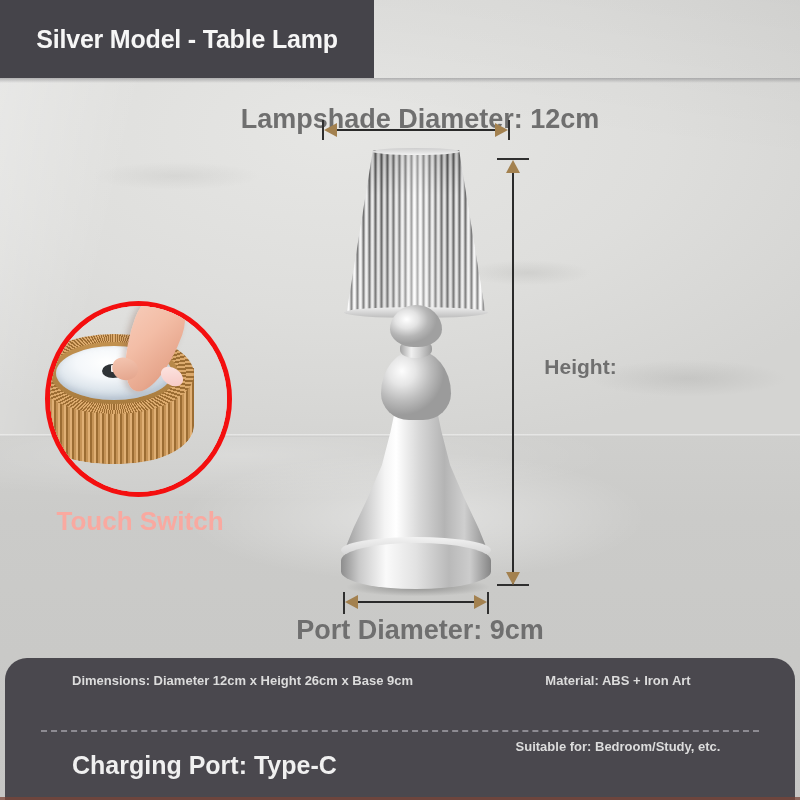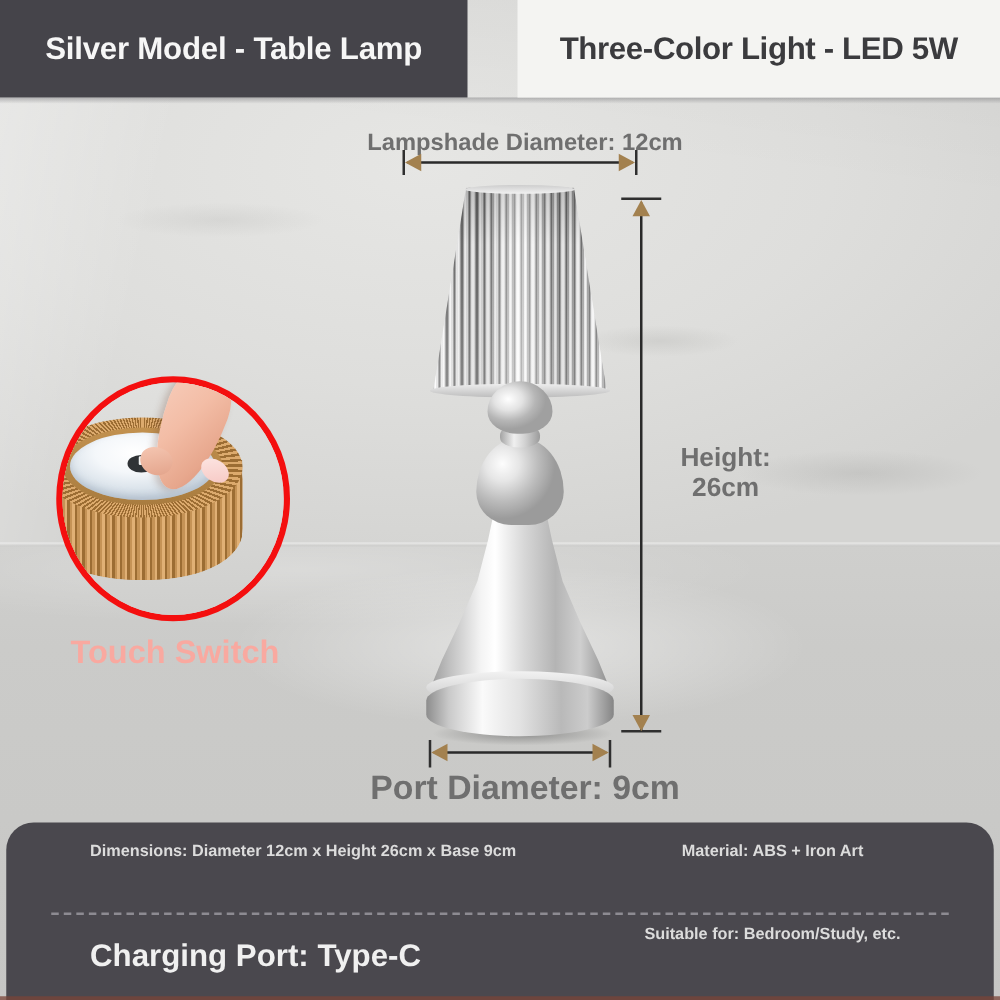--- a/index.html
+++ b/index.html
@@ -222,21 +222,21 @@
 
   
   .dim-label {
     position: absolute;
     color: #6f6f6f;
     font-weight: bold;
     z-index: 20;
     text-align: center;
     line-height: 1.14;
   }
-  .dim-shade-label { left: 200px; top: 104px; width: 440px; font-size: 19px; }
+  .dim-shade-label { left: 200px; top: 104px; width: 440px; font-size: 27px; }
   .dim-base-label  { left: 180px; top: 615px; width: 480px; font-size: 27px; }
   .dim-height-label{ left: 518px; top: 355px; width: 125px; font-size: 21px; }
 
   .dim-line-h {
     position: absolute;
     height: 2px;
     background: #2a2a2a;
     z-index: 20;
   }
   .dim-line-v {
@@ -456,23 +456,20 @@
 
   <div class="bg-wall"></div>
   <div class="bg-wall-grain"></div>
   <div class="bg-seam"></div>
   <div class="bg-floor"></div>
   <div class="bg-floor-sheen"></div>
 
   <div class="header">
     <div class="header-left">
       <div class="header-left-text">Silver Model - Table Lamp</div>
-    </div>
-    <div class="header-right">
-      <div class="header-right-text">Three-Color Light - LED 5W</div>
     </div>
   </div>
   <div class="header-shadow"></div>
 
   <div class="lamp base-shadow"></div>
   <div class="lamp shade-wrap">
     <div class="shade"></div>
     <div class="shade-sheen"></div>
     <div class="shade-rim-top"></div>
     <div class="shade-rim-bottom"></div>
@@ -491,21 +488,20 @@
   <div class="arrow arrow-left" style="left:324px; top:123px;"></div>
   <div class="arrow arrow-right" style="left:495px; top:123px;"></div>
 
   <div class="dim-tick-h" style="left:497px; top:158px; width:32px;"></div>
   <div class="dim-tick-h" style="left:497px; top:584px; width:32px;"></div>
   <div class="dim-line-v" style="left:512px; top:162px; height:422px;"></div>
   <div class="arrow arrow-up" style="left:506px; top:160px;"></div>
   <div class="arrow arrow-down" style="left:506px; top:572px;"></div>
   <div class="dim-label dim-height-label">
     <div>Height:</div>
-    <div>26cm</div>
   </div>
 
   <div class="dim-tick-v" style="left:343px; top:592px; height:22px;"></div>
   <div class="dim-tick-v" style="left:487px; top:592px; height:22px;"></div>
   <div class="dim-line-h" style="left:347px; top:601px; width:138px;"></div>
   <div class="arrow arrow-left" style="left:345px; top:595px;"></div>
   <div class="arrow arrow-right" style="left:474px; top:595px;"></div>
   <div class="dim-label dim-base-label">Port Diameter: 9cm</div>
 
   <div class="callout">

